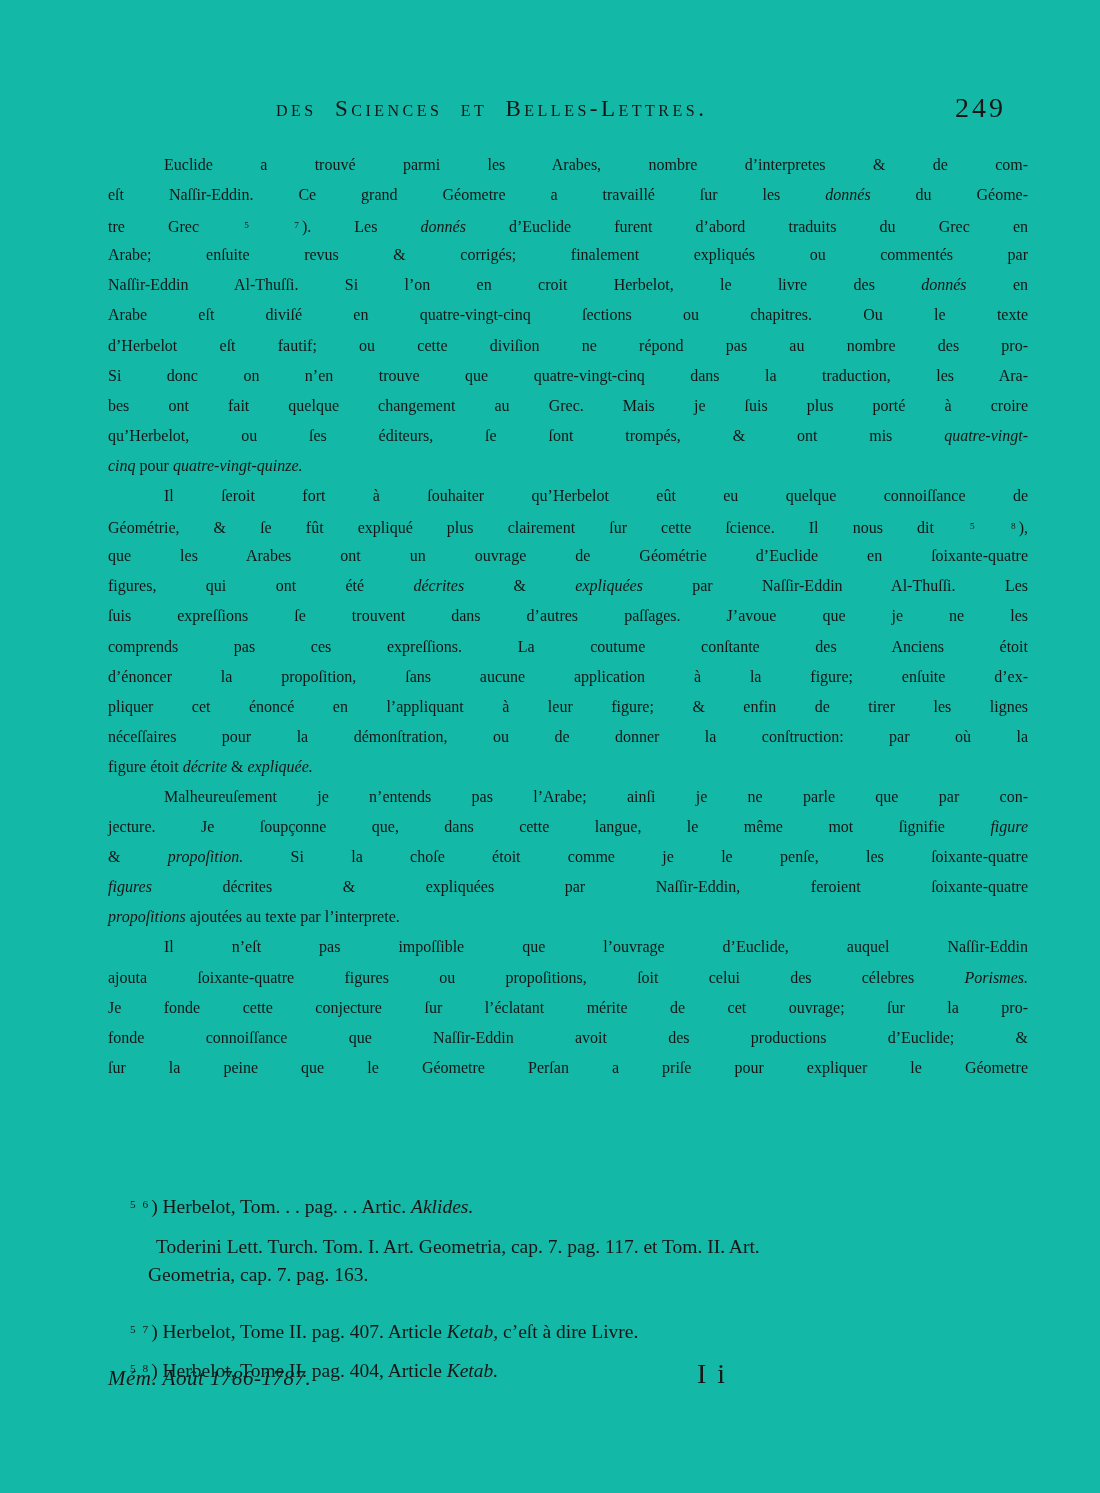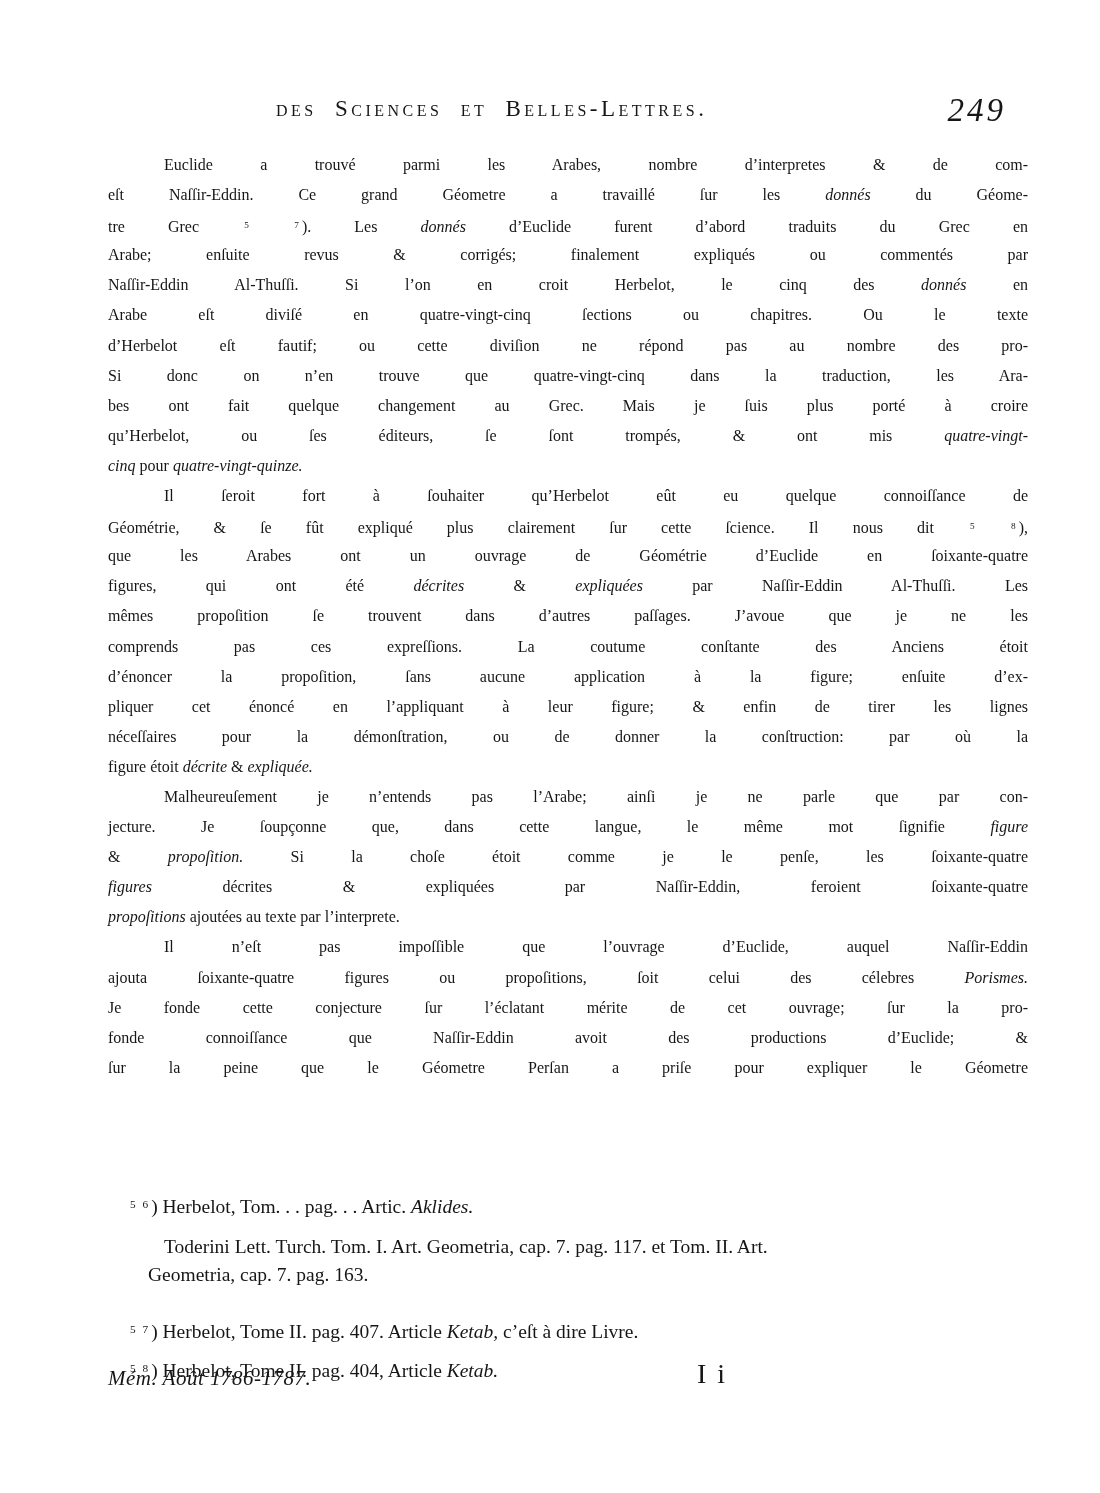--- a/index.html
+++ b/index.html
@@ -1,36 +1,36 @@
 <!DOCTYPE html>
 <html><head>
 <meta charset="utf-8">
 <style>
   html, body { margin: 0; padding: 0; background: #e8e8e8; }
   .page {
     position: relative;
     width: 1100px;
     height: 1493px;
     margin: 0 auto;
-    background: #ffffff;
+    background: #14b8a6;
     color: #161616;
     font-family: "Liberation Serif", "DejaVu Serif", serif;
     overflow: hidden;
   }
   
   .running-head { position: absolute; top: 0; left: 0; width: 100%; }
   .head-title {
     position: absolute; left: 276px; top: 96px;
     font-size: 23px; font-variant: small-caps;
     letter-spacing: 3.5px; word-spacing: 9px;
     white-space: nowrap;
   }
   .page-number {
     position: absolute; right: 94px; top: 92px;
-    font-size: 33px; letter-spacing: 3px; font-style: italic;
+    font-size: 28px; letter-spacing: 3px;
   }
   
   .body-text {
     position: absolute; left: 108px; top: 150px; width: 920px;
     font-size: 16px; line-height: 30.1px;
   }
   .line { text-align: justify; height: 30.1px; white-space: nowrap; }
   .line.fill { text-align-last: justify; white-space: normal; }
   .line.ind { padding-left: 56px; }
   .it { font-style: italic; }
@@ -61,52 +61,52 @@
   <header class="running-head">
     <span class="head-title">des Sciences et Belles-Lettres.</span>
     <span class="page-number">249</span>
   </header>
 
   <main class="body-text" id="body-text">
       <div class="line fill ind"><span>Euclide a trouvé parmi les Arabes, nombre d’interpretes &amp; de com-</span></div>
       <div class="line fill"><span>eſt Naſſir-Eddin.  Ce grand Géometre a travaillé ſur les </span><span class="it">donnés</span><span> du Géome-</span></div>
       <div class="line fill"><span>tre Grec </span><span class="sup">5 7</span><span>).  Les </span><span class="it">donnés</span><span> d’Euclide furent d’abord traduits du Grec en</span></div>
       <div class="line fill"><span>Arabe; enſuite revus &amp; corrigés; finalement expliqués ou commentés par</span></div>
-      <div class="line fill"><span>Naſſir-Eddin Al-Thuſſi.  Si l’on en croit Herbelot, le cinq des </span><span class="it">donnés</span><span> en</span></div>
+      <div class="line fill"><span>Naſſir-Eddin Al-Thuſſi.  Si l’on en croit Herbelot, le livre des </span><span class="it">donnés</span><span> en</span></div>
       <div class="line fill"><span>Arabe eſt diviſé en quatre-vingt-cinq ſections ou chapitres.  Ou le texte</span></div>
       <div class="line fill"><span>d’Herbelot eſt fautif; ou cette diviſion ne répond pas au nombre des pro-</span></div>
       <div class="line fill"><span>Si donc on n’en trouve que quatre-vingt-cinq dans la traduction, les Ara-</span></div>
       <div class="line fill"><span>bes ont fait quelque changement au Grec.  Mais je ſuis plus porté à croire</span></div>
       <div class="line fill"><span>qu’Herbelot, ou ſes éditeurs, ſe ſont trompés, &amp; ont mis </span><span class="it">quatre-vingt-</span></div>
       <div class="line"><span class="it">cinq</span><span> pour </span><span class="it">quatre-vingt-quinze.</span></div>
       <div class="line fill ind"><span>Il ſeroit fort à ſouhaiter qu’Herbelot eût eu quelque connoiſſance de</span></div>
       <div class="line fill"><span>Géométrie, &amp; ſe fût expliqué plus clairement ſur cette ſcience.  Il nous dit </span><span class="sup">5 8</span><span>),</span></div>
       <div class="line fill"><span>que les Arabes ont un ouvrage de Géométrie d’Euclide en ſoixante-quatre</span></div>
       <div class="line fill"><span>figures, qui ont été </span><span class="it">décrites</span><span> &amp; </span><span class="it">expliquées</span><span> par Naſſir-Eddin Al-Thuſſi.  Les</span></div>
-      <div class="line fill"><span>mêmes propoſition ſe trouvent dans d’autres paſſages.  J’avoue que je ne les</span></div>
+      <div class="line fill"><span>ſuis expreſſions ſe trouvent dans d’autres paſſages.  J’avoue que je ne les</span></div>
       <div class="line fill"><span>comprends pas ces expreſſions.  La coutume conſtante des Anciens étoit</span></div>
       <div class="line fill"><span>d’énoncer la propoſition, ſans aucune application à la figure;  enſuite d’ex-</span></div>
       <div class="line fill"><span>pliquer cet énoncé en l’appliquant à leur figure; &amp; enfin de tirer les lignes</span></div>
       <div class="line fill"><span>néceſſaires pour la démonſtration, ou de donner la conſtruction: par où la</span></div>
       <div class="line"><span>figure étoit </span><span class="it">décrite</span><span> &amp; </span><span class="it">expliquée.</span></div>
       <div class="line fill ind"><span>Malheureuſement je n’entends pas l’Arabe;  ainſi je ne parle que par con-</span></div>
       <div class="line fill"><span>jecture.  Je ſoupçonne que, dans cette langue, le même mot ſignifie </span><span class="it">figure</span></div>
       <div class="line fill"><span>&amp; </span><span class="it">propoſition.</span><span>  Si la choſe étoit comme je le penſe, les ſoixante-quatre</span></div>
       <div class="line fill"><span class="it">figures</span><span> décrites &amp; expliquées par Naſſir-Eddin, feroient ſoixante-quatre</span></div>
       <div class="line"><span class="it">propoſitions</span><span> ajoutées au texte par l’interprete.</span></div>
       <div class="line fill ind"><span>Il n’eſt pas impoſſible que l’ouvrage d’Euclide, auquel Naſſir-Eddin</span></div>
       <div class="line fill"><span>ajouta ſoixante-quatre figures ou propoſitions, ſoit celui des célebres </span><span class="it">Porismes.</span></div>
       <div class="line fill"><span>Je fonde cette conjecture ſur l’éclatant mérite de cet ouvrage;  ſur la pro-</span></div>
       <div class="line fill"><span>fonde connoiſſance que Naſſir-Eddin avoit des productions d’Euclide; &amp;</span></div>
       <div class="line fill"><span>ſur la peine que le Géometre Perſan a priſe pour expliquer le Géometre</span></div>
     </main>
 
   <section class="footnotes" id="footnotes">
       <div class="fn-line"><span class="sup">5 6</span><span>)  Herbelot,  Tom. . .  pag. . .  Artic. </span><span class="it">Aklides.</span></div>
-      <div class="fn-line" style="margin-left: 36px; margin-top: 12px;"><span>Toderini Lett. Turch. Tom. I. Art. Geometria, cap. 7. pag. 117. et Tom. II. Art.</span></div>
+      <div class="fn-line" style="margin-left: 28px; margin-top: 12px;"><span>Toderini Lett. Turch. Tom. I. Art. Geometria, cap. 7. pag. 117. et Tom. II. Art.</span></div>
       <div class="fn-line" style="margin-left: 20px;"><span>Geometria, cap. 7. pag. 163.</span></div>
       <div class="fn-line" style="margin-top: 26px;"><span class="sup">5 7</span><span>)  Herbelot,  Tome II. pag. 407. Article </span><span class="it">Ketab,</span><span> c’eſt à dire Livre.</span></div>
       <div class="fn-line" style="margin-top: 8px;"><span class="sup">5 8</span><span>)  Herbelot,  Tome II. pag. 404, Article </span><span class="it">Ketab.</span></div>
     </section>
 
   <footer>
     <span class="volume-label">Mém. Août 1786-1787.</span>
     <span class="signature-mark">I i</span>
   </footer>
 </div>

